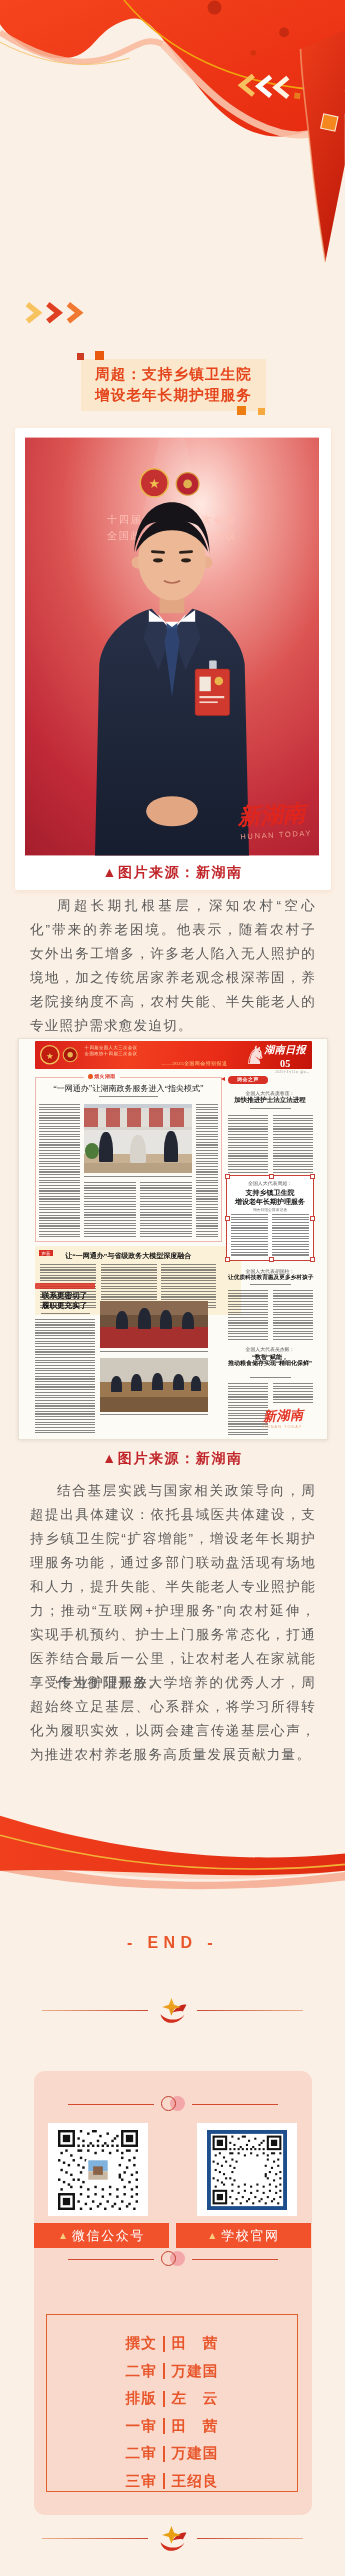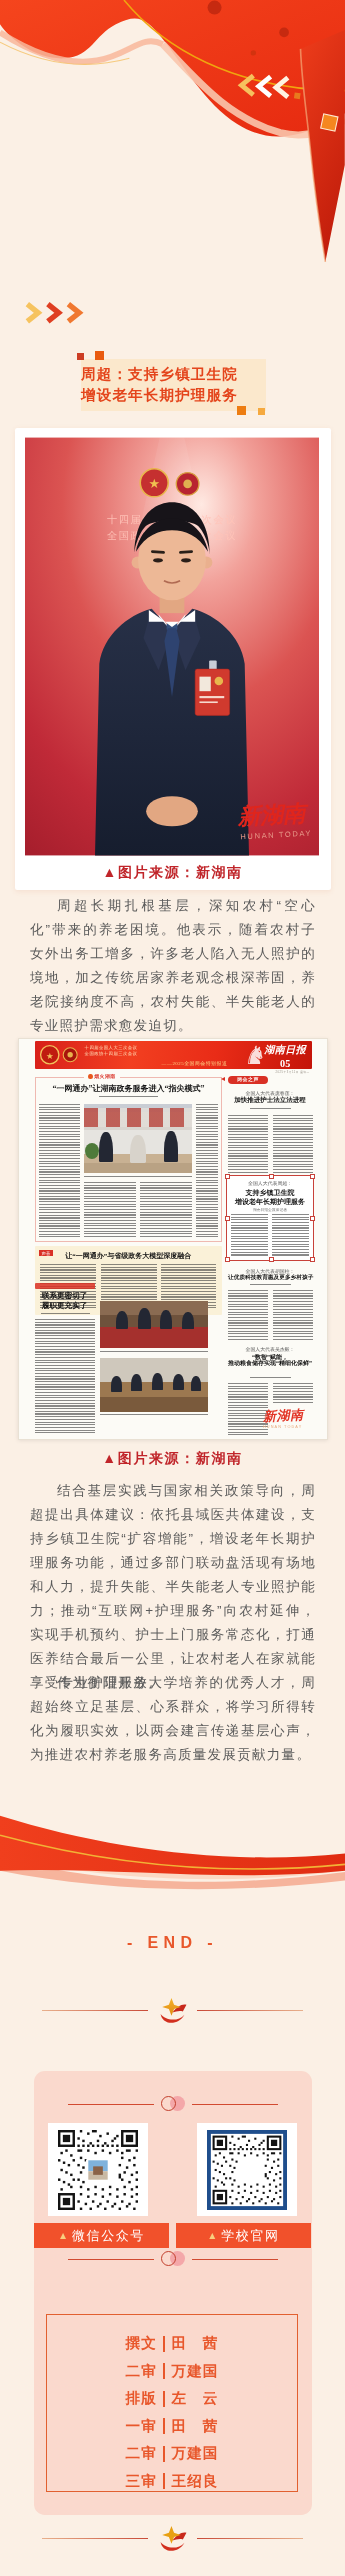--- a/index.html
+++ b/index.html
@@ -12,21 +12,21 @@
   .ribbon-svg{position:absolute;top:30px;right:0;z-index:3;}
 
   
   .intro-card{position:absolute;left:26px;top:111px;width:293px;height:192px;background:#FFFFFF;border-radius:3.2px;z-index:2;box-shadow:0 1.1px 4.3px rgba(210,120,80,.10);}
   .intro-text{position:absolute;left:17.3px;top:14px;width:259px;font-size:13px;line-height:23px;letter-spacing:1.1px;color:#E8562E;text-align:justify;text-indent:2em;}
 
   .fwd-arrows{position:absolute;left:24px;top:302px;z-index:2;}
 
   
   .title-box{position:absolute;left:81px;top:359px;width:185px;height:52px;background:#FBE8CC;z-index:2;}
-  .title-line{text-align:left;font-size:14.6px;font-weight:bold;color:#E4451C;line-height:20.5px;letter-spacing:1.1px;}
+  .title-line{text-align:center;font-size:14.6px;font-weight:bold;color:#E4451C;line-height:20.5px;letter-spacing:1.1px;}
   .title-box .inner{padding-top:5.4px;}
   .sq{position:absolute;z-index:3;}
   .sq1{left:77px;top:353px;width:7px;height:7px;background:#CC3D24;}
   .sq2{left:95px;top:351px;width:9.2px;height:9.2px;background:#E95A0F;}
   .sq3{left:237px;top:406px;width:9.2px;height:9.2px;background:#ED7D12;}
   .sq4{left:258px;top:408px;width:7px;height:7px;background:#F5A93F;}
 
   
   .photo-card{position:absolute;left:14.6px;top:428px;width:316px;height:462px;background:#FFFFFF;border-radius:2.2px;box-shadow:0 1.1px 5.4px rgba(210,120,80,.12);}
   .caption{width:100%;text-align:center;font-size:14px;font-weight:bold;color:#C0252A;letter-spacing:1.6px;}
@@ -47,29 +47,29 @@
   .np-horse{left:209px;top:0px;font-size:25px;color:rgba(255,255,255,.85);transform:scaleX(-1);font-family:"DejaVu Sans",sans-serif;}
   .np-paper{right:5.4px;top:2.7px;text-align:center;color:#fff;}
   .np-paper .nm{font-size:10px;font-style:italic;font-weight:bold;letter-spacing:0.5px;}
   .np-paper .pg{font-size:10.2px;font-weight:bold;margin-top:0.5px;}
   .np-dateline{right:17.3px;top:31px;font-size:2.7px;color:#9A938A;letter-spacing:0.5px;font-family:"Liberation Sans",sans-serif;}
   .nt{background-image:repeating-linear-gradient(to bottom,rgba(60,60,60,.6) 0 1.1px,transparent 1.1px 2.7px);}
   .ntr{background-image:repeating-linear-gradient(to bottom,rgba(200,60,50,.55) 0 1.1px,transparent 1.1px 2.7px);}
   .np-frame{left:15.6px;top:38px;width:187px;height:165px;border:0.5px solid #EFB9B1;box-sizing:border-box;}
   .np-tag-left{left:65px;top:34px;background:#FCFBF6;padding:0 4.3px;font-size:4.9px;font-weight:bold;color:#D93025;letter-spacing:0.5px;font-family:"Liberation Sans",sans-serif;}
   .flame{display:inline-block;width:4.3px;height:4.9px;background:#E8581E;border-radius:50% 50% 50% 50%/60% 60% 40% 40%;vertical-align:-0.5px;margin-right:1.6px;}
-  .np-headline-main{left:19.4px;top:44px;width:180px;text-align:center;font-size:8px;font-weight:bold;color:#141414;white-space:nowrap;}
+  .np-headline-main{left:19.4px;top:44px;width:180px;text-align:center;font-size:8px;font-weight:normal;color:#141414;white-space:nowrap;}
   .np-photo1{left:65px;top:65px;width:108px;height:69px;background:
       linear-gradient(to bottom,#C9CDD4 0 12%,#D9D5CF 12% 38%,#E6E4E0 38% 72%,#C8B193 72% 86%,#B9A284 86%);}
   .np-photo1 .poster{position:absolute;left:0;top:4.3px;width:100%;height:18.3px;background:repeating-linear-gradient(90deg,#B8433A 0 14px,#E2DED8 14px 21.6px);opacity:.8;}
   .fig{position:absolute;background:#232733;border-radius:45% 45% 8% 8%/60% 60% 5% 5%;}
   .plant{position:absolute;background:#4E7A3A;border-radius:50%;}
   .np-photo2{background:linear-gradient(to bottom,#8A6B52 0 30%,#6E523C 30% 55%,#A5302D 55%);}
   .np-photo3{background:linear-gradient(to bottom,#CFC8BC 0 45%,#9C7850 45% 72%,#7A5A3C 72%);}
-  .np-cream{left:15.6px;top:207px;width:187px;height:69px;background:#FAF1D8;border-radius:1.1px;}
+  .np-cream{left:15.6px;top:207px;width:187px;height:69px;background:#FAF1D8;border-radius:1.1px;padding-left:19px;}
   .np-inner-tag{left:4.3px;top:4.3px;background:#D93025;color:#fff;font-size:4.3px;padding:0.5px 2.7px;font-family:"Liberation Sans",sans-serif;}
   .np-inner-headline{left:3.2px;top:5.4px;width:181px;text-align:center;font-size:7px;font-weight:bold;color:#141414;white-space:nowrap;}
   .np-tag-right{left:209px;top:37px;width:40px;height:8px;background:#D93025;border-radius:4.3px;color:#fff;font-size:4.9px;font-weight:bold;text-align:center;line-height:8px;letter-spacing:0.5px;font-family:"Liberation Sans",sans-serif;}
   .spk{position:absolute;left:202px;top:38px;width:0;height:0;border-top:2.7px solid transparent;border-bottom:2.7px solid transparent;border-right:4.9px solid #D93025;}
   .kicker{width:84px;text-align:center;font-size:4.9px;color:#5A5A5A;white-space:nowrap;font-family:"Liberation Sans",sans-serif;}
   .np-art-title{width:84px;text-align:center;font-weight:bold;color:#141414;white-space:nowrap;}
   .np-hbox{left:207px;top:136px;width:88px;height:86px;background:#FFFFFF;border:1.1px solid #C8423A;box-sizing:border-box;}
   .hnd{position:absolute;width:2.7px;height:2.7px;background:#fff;border:0.5px solid #C8423A;}
   .np-bl-headline{width:60px;text-align:center;font-size:7.6px;font-weight:bold;color:#141414;line-height:9.7px;}
   .np-bl-tag{left:15.6px;top:244px;width:60px;height:6px;background:#D93025;border-radius:1.1px;opacity:.85;}

